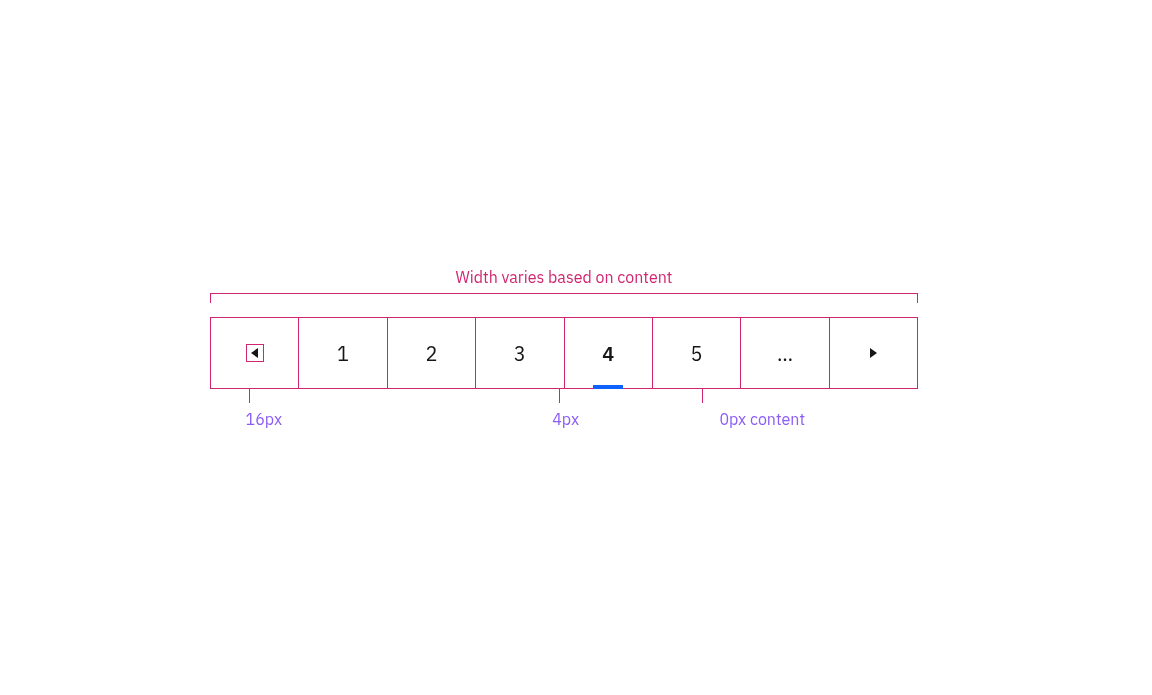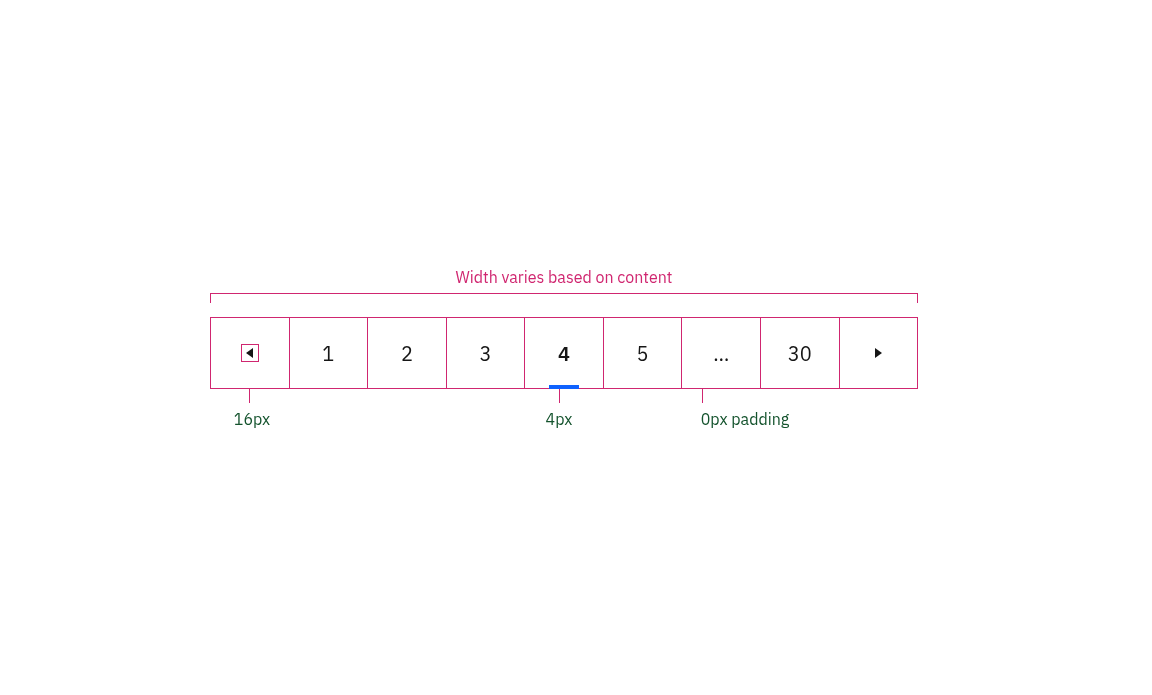--- a/index.html
+++ b/index.html
@@ -92,23 +92,23 @@
     border-left: 7px solid #161616;
   }
 
   .anno-row {
     position: relative;
     height: 50px;
     margin-top: 0;
   }
   .anno {
     position: absolute;
-    color: #14532d;
+    color: #8b5cf6;
     font-size: 16px;
-    text-align: center;
+    text-align: right;
   }
   .anno .tick {
     width: 1px;
     height: 14px;
     background: #d02670;
     margin: 0 auto 6px auto;
   }
   .anno-16px { left: 12px; width: 60px; }
   .anno-16px .tick { margin-left: 27px; }
   .anno-4px { left: 329px; width: 40px; }
@@ -141,34 +141,31 @@
       <span>4</span>
       <div class="underline"></div>
     </div>
     <div class="page-cell">
         <span>5</span>
       </div>
     <div class="page-cell">
         <span>…</span>
       </div>
     <div class="page-cell">
-        <span>30</span>
-      </div>
-    <div class="page-cell">
       <span class="tri-right"></span>
     </div>
   </div>
 
   <div class="anno-row">
     <div class="anno anno-16px">
       <div class="tick"></div>
       <span>16px</span>
     </div>
     <div class="anno anno-4px">
       <div class="tick"></div>
       <span>4px</span>
     </div>
     <div class="anno anno-0px">
       <div class="tick"></div>
-      <span>0px padding</span>
+      <span>0px content</span>
     </div>
   </div>
 </div>
 
 </body></html>

